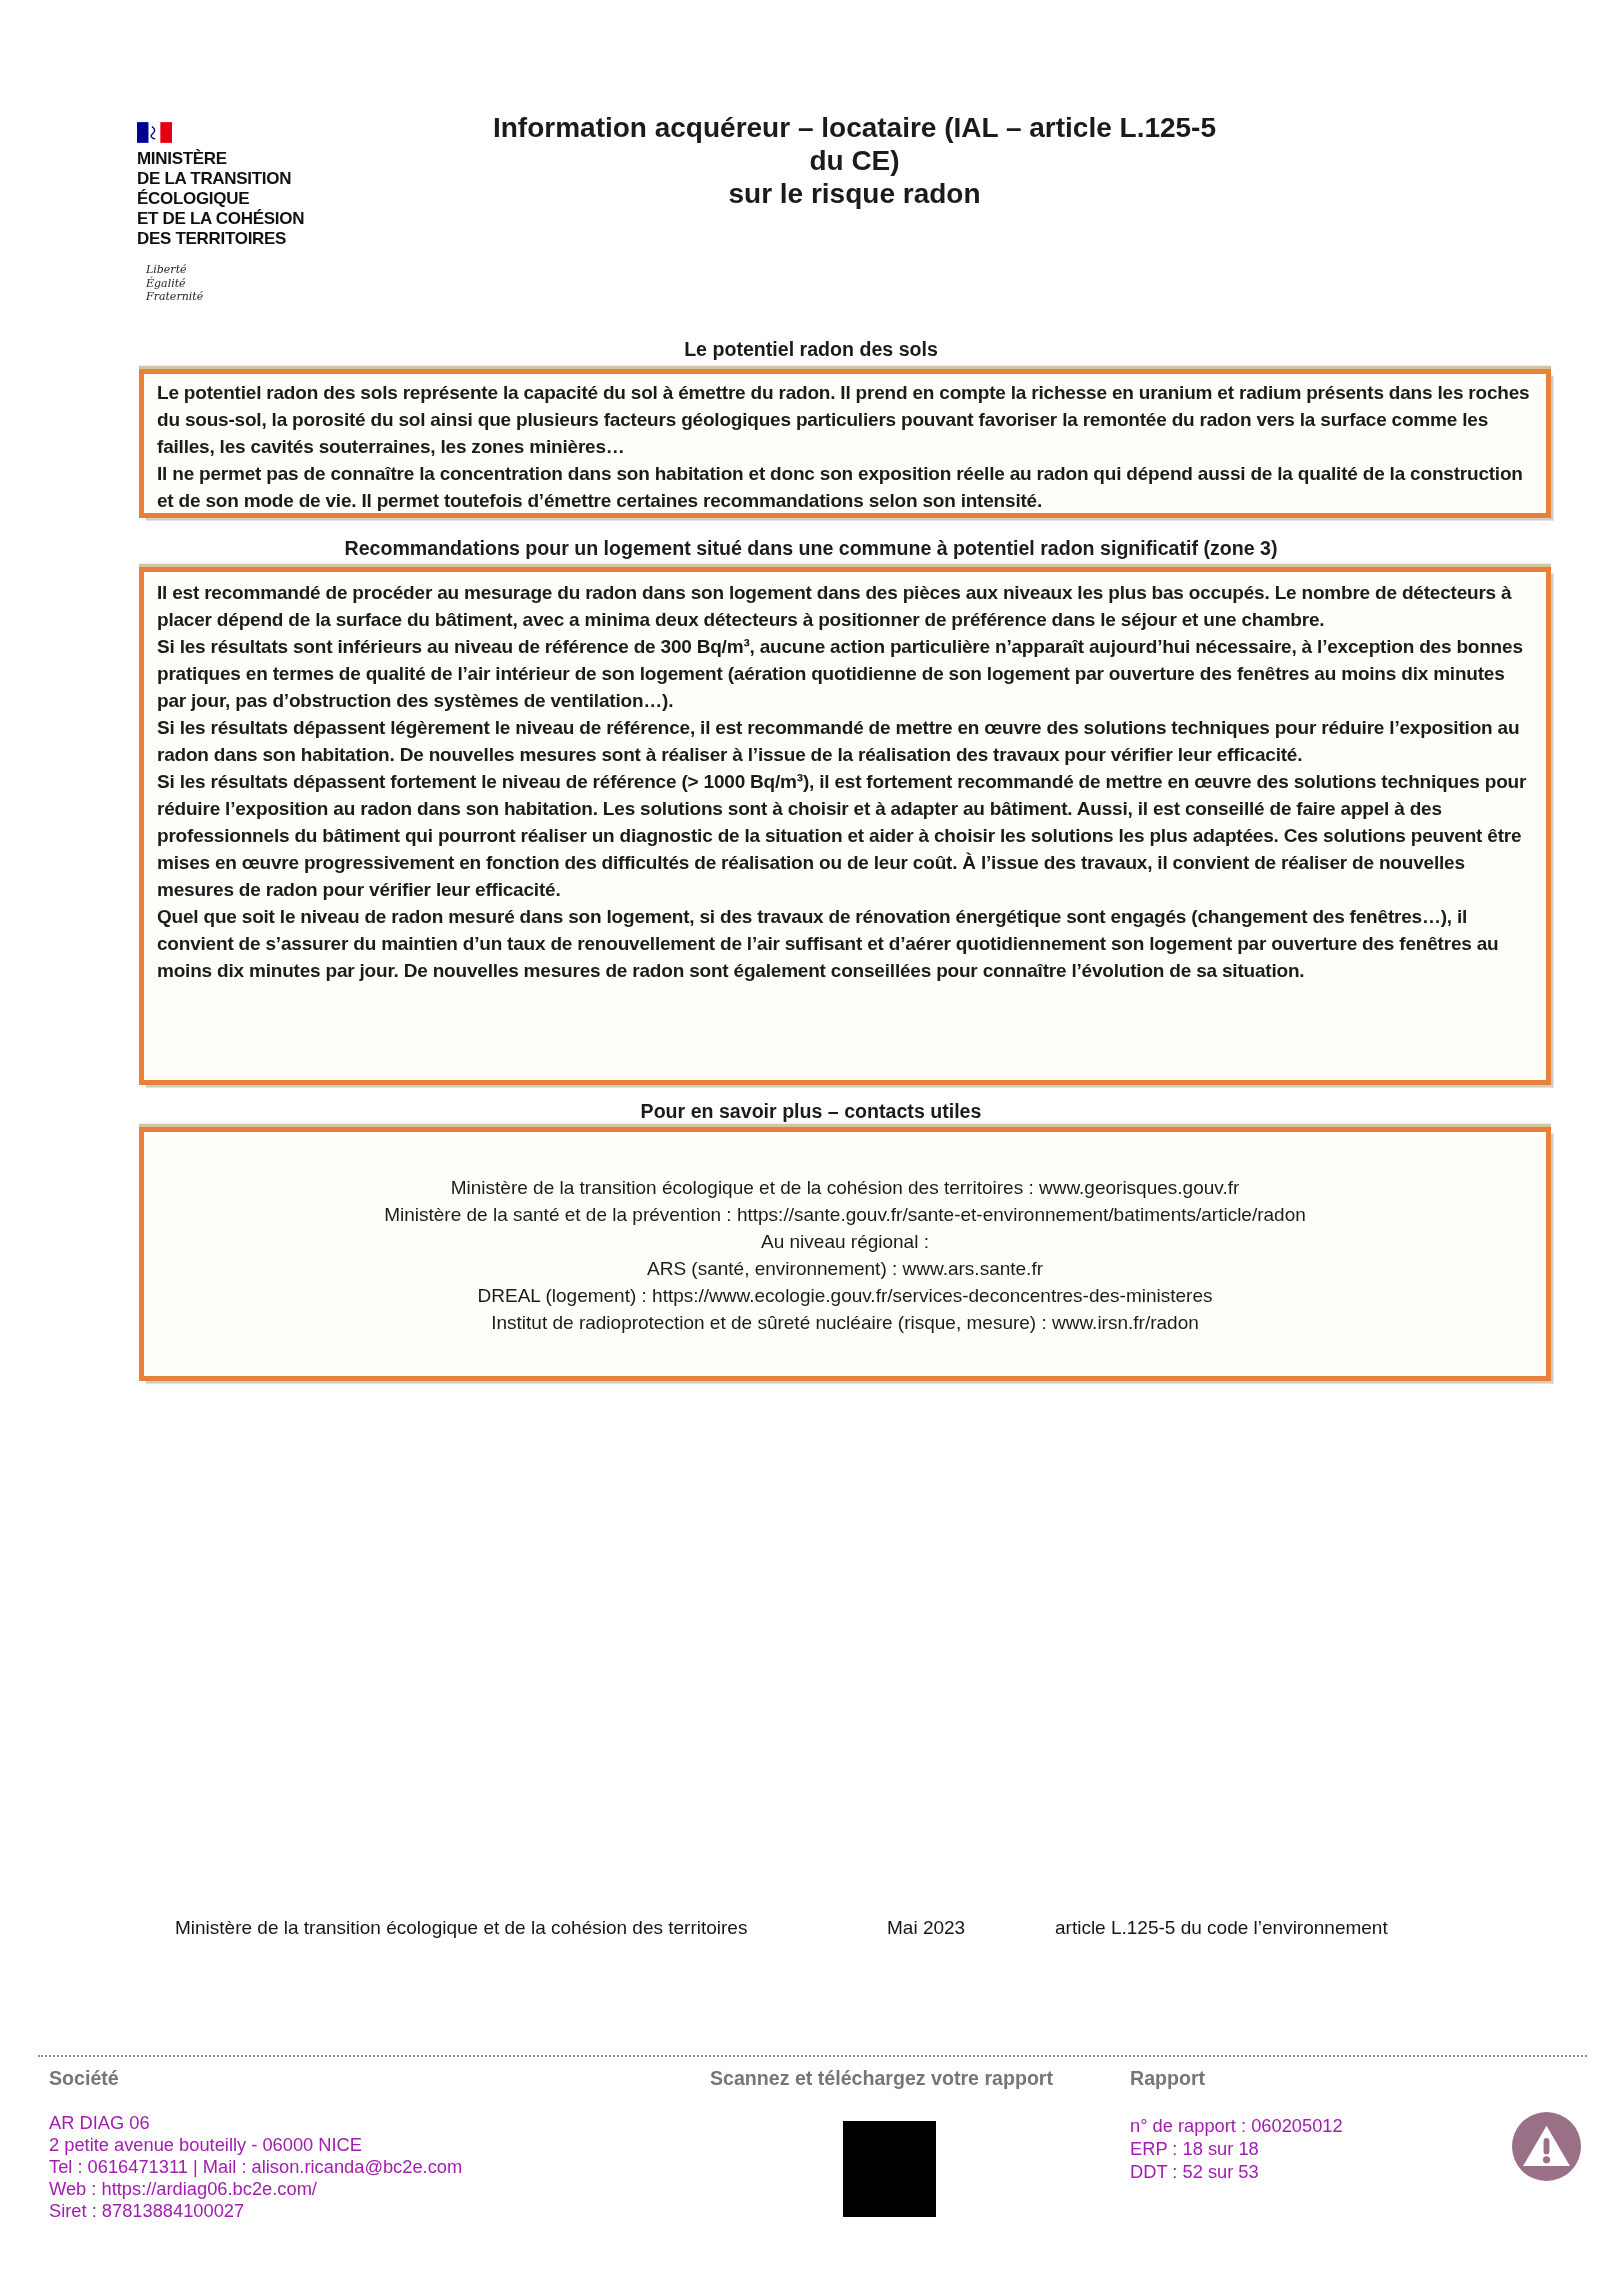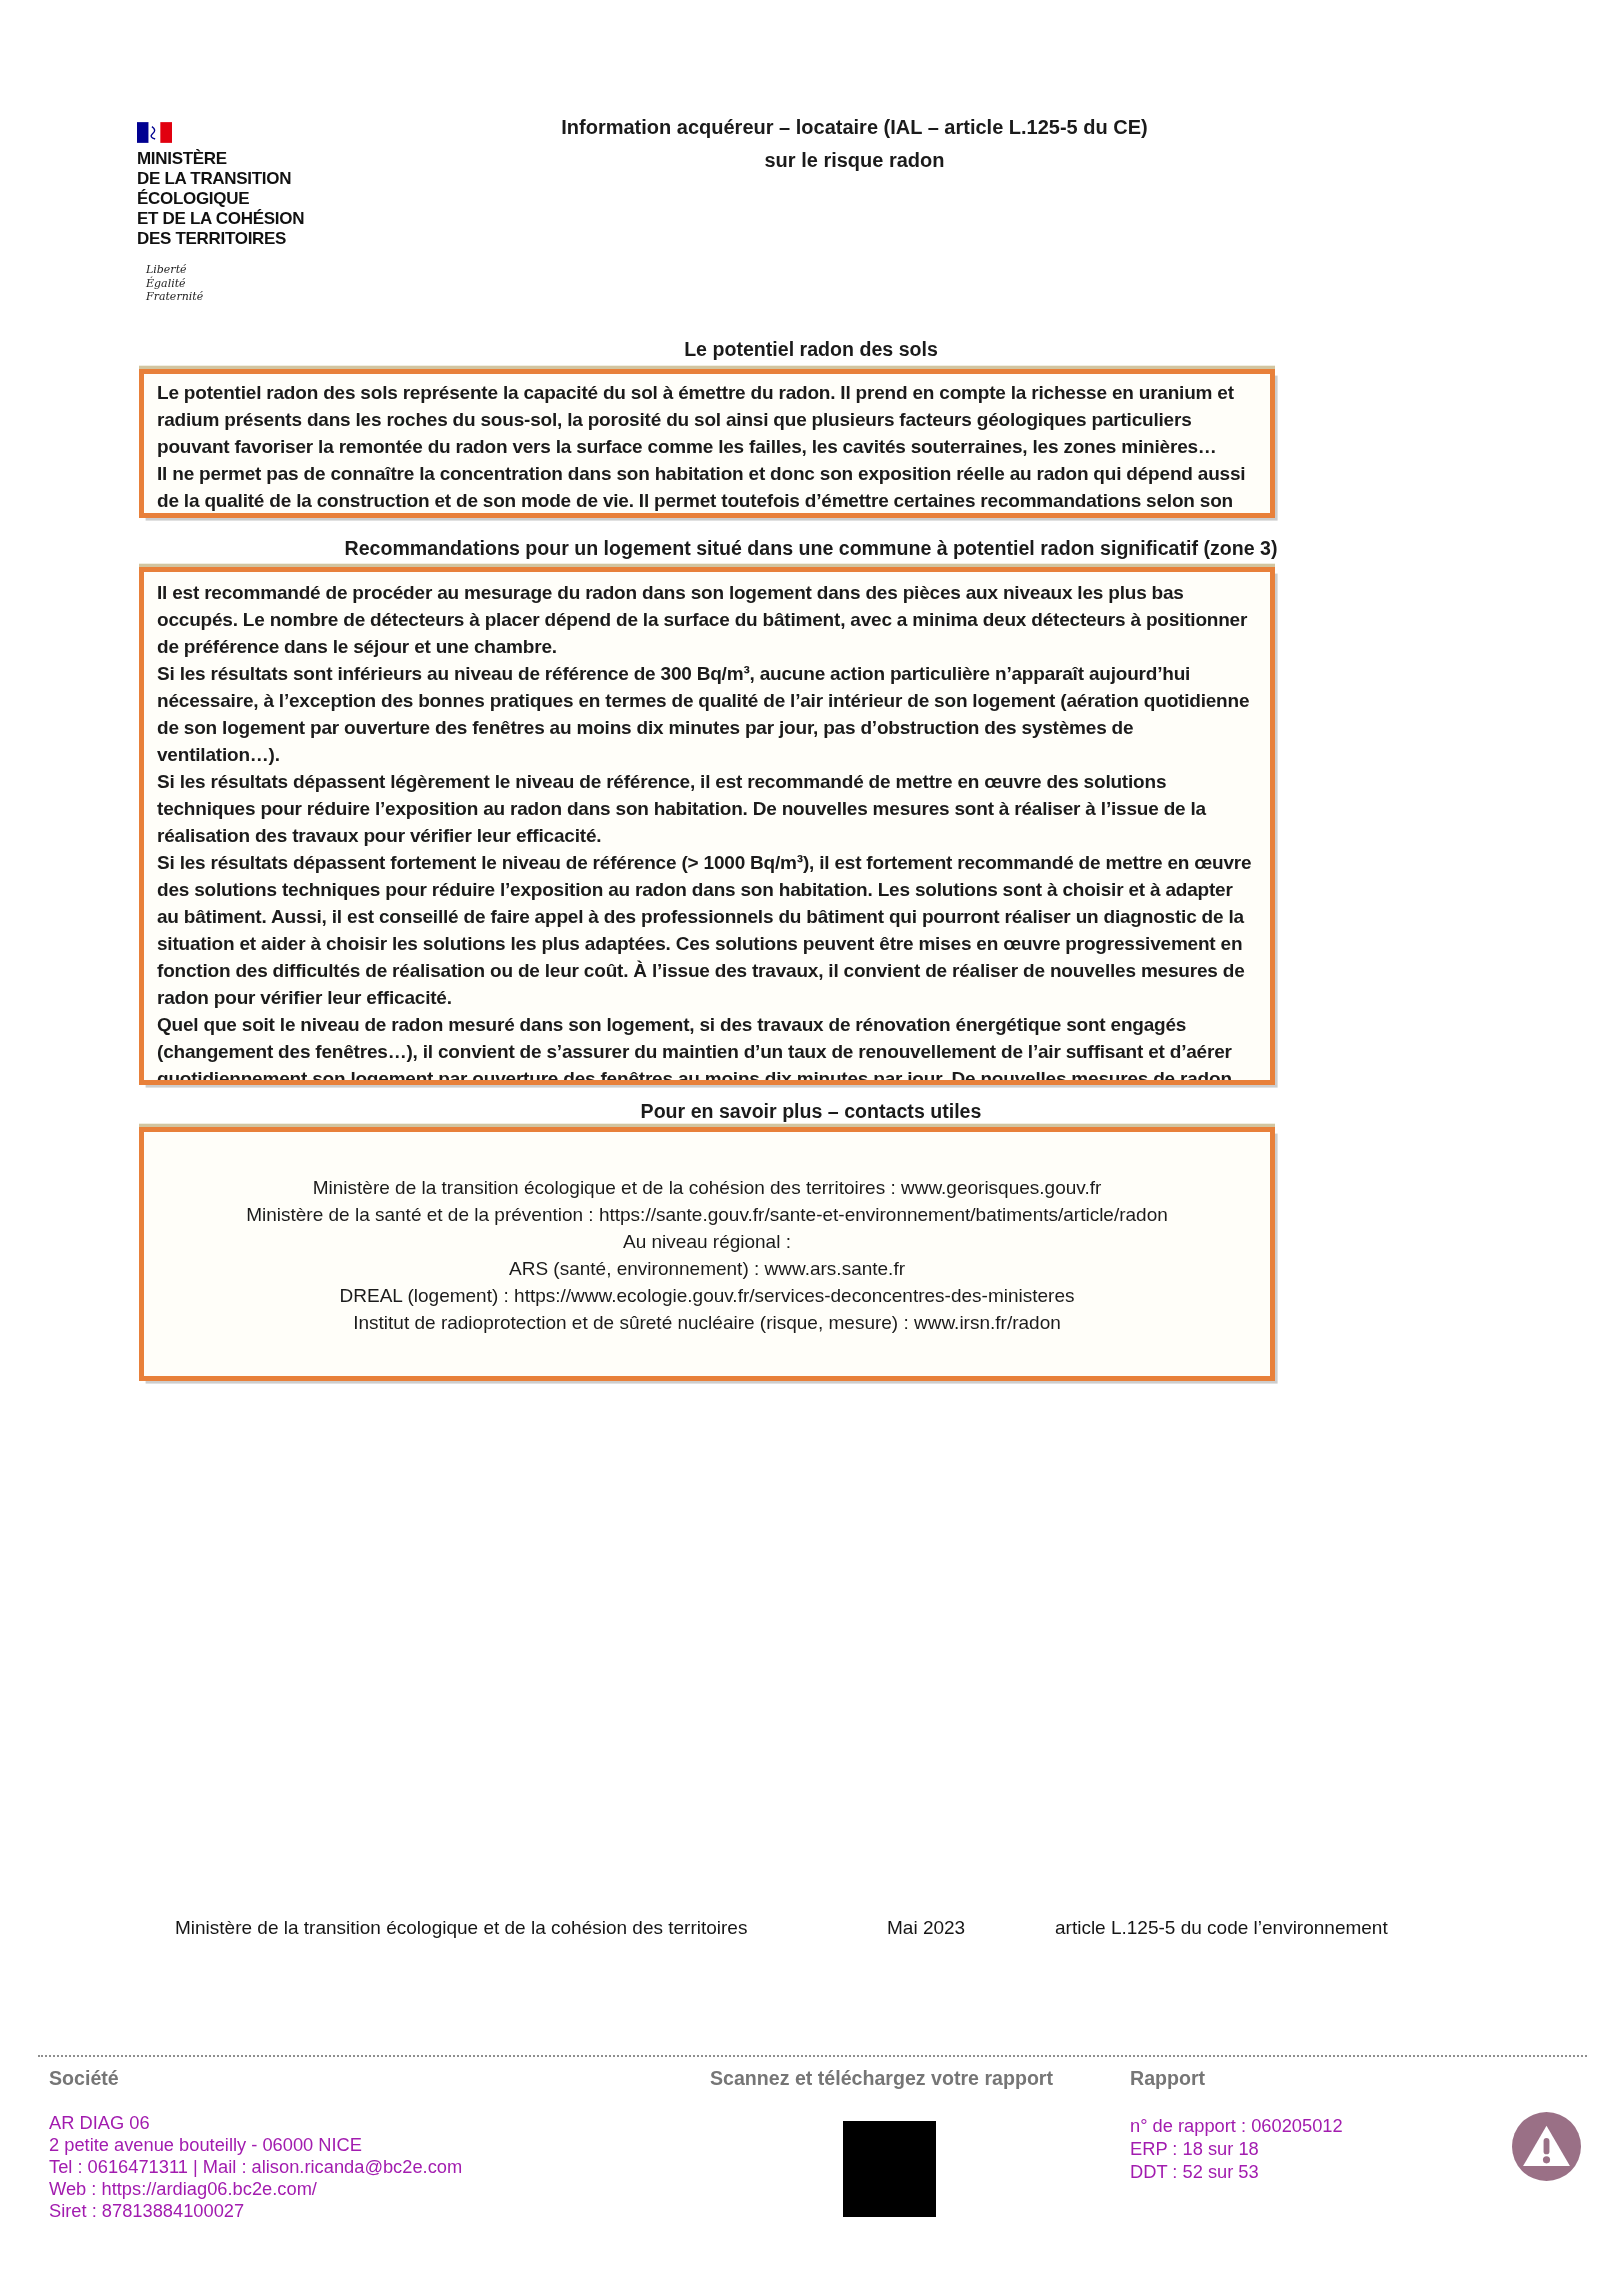--- a/index.html
+++ b/index.html
@@ -19,33 +19,33 @@
     font-weight:bold;font-size:17px;line-height:20px;
     letter-spacing:-0.3px;color:#111;
   }
   .motto{
     position:absolute;left:139px;top:263px;
     font-family:"DejaVu Serif", serif;font-style:italic;
     font-size:11px;line-height:13.7px;color:#222;margin-left:7px;
   }
   .doc-title{
     position:absolute;left:478px;top:111px;width:753px;
-    text-align:center;font-weight:bold;font-size:20px;line-height:33px;
+    text-align:center;font-weight:bold;font-size:28px;line-height:33px;
   }
   
   .section-heading{
     position:absolute;left:139px;width:1344px;
     text-align:center;font-weight:bold;font-size:19.6px;
   }
   .h-potentiel{top:338px;}
   .h-reco{top:537px;text-align:center;}
   .h-contacts{top:1100px;}
   
   .obox{
-    position:absolute;left:139px;width:1136px;
+    position:absolute;left:139px;width:1412px;
     box-sizing:border-box;
     border:5.2px solid #E8803A;
     background:#fffef9;
     box-shadow:0 -3.3px 0 0 #D2C5A0, 4.6px 4.6px 0 -2px #CDCDCD;
     overflow:hidden;
   }
   .box-potentiel{top:369px;height:149px;padding:5.2px 13px;}
   .box-reco{top:567px;height:518px;padding:6.5px 13px;}
   .box-contacts{top:1127px;height:254px;padding:42px 13px 6.5px 13px;text-align:center;}
   .obox p{

